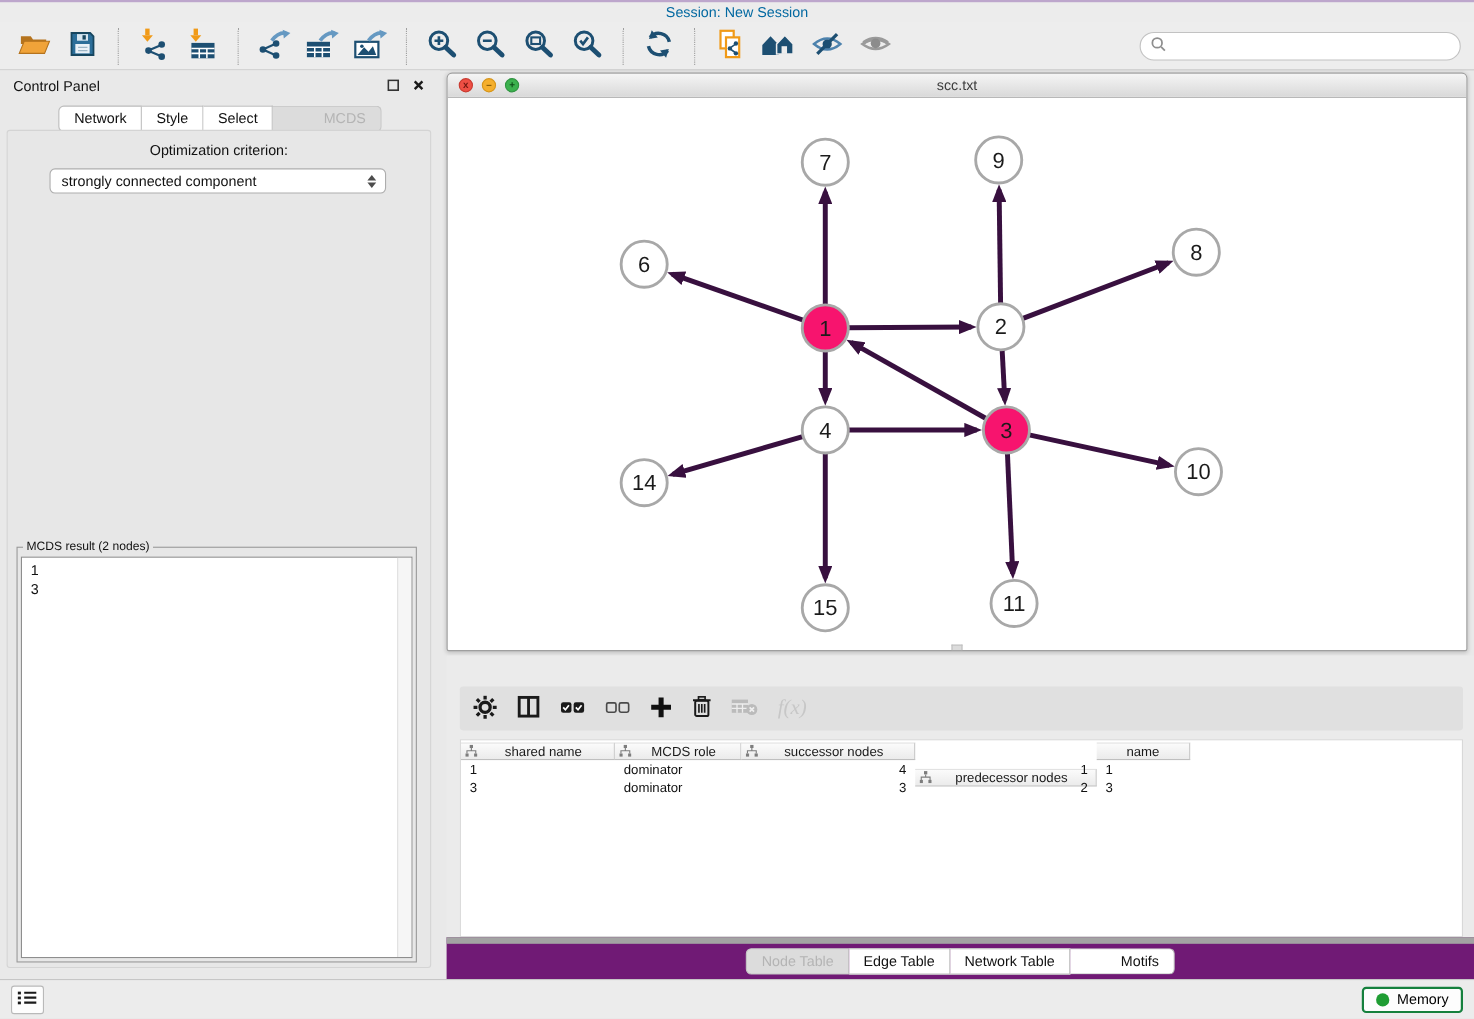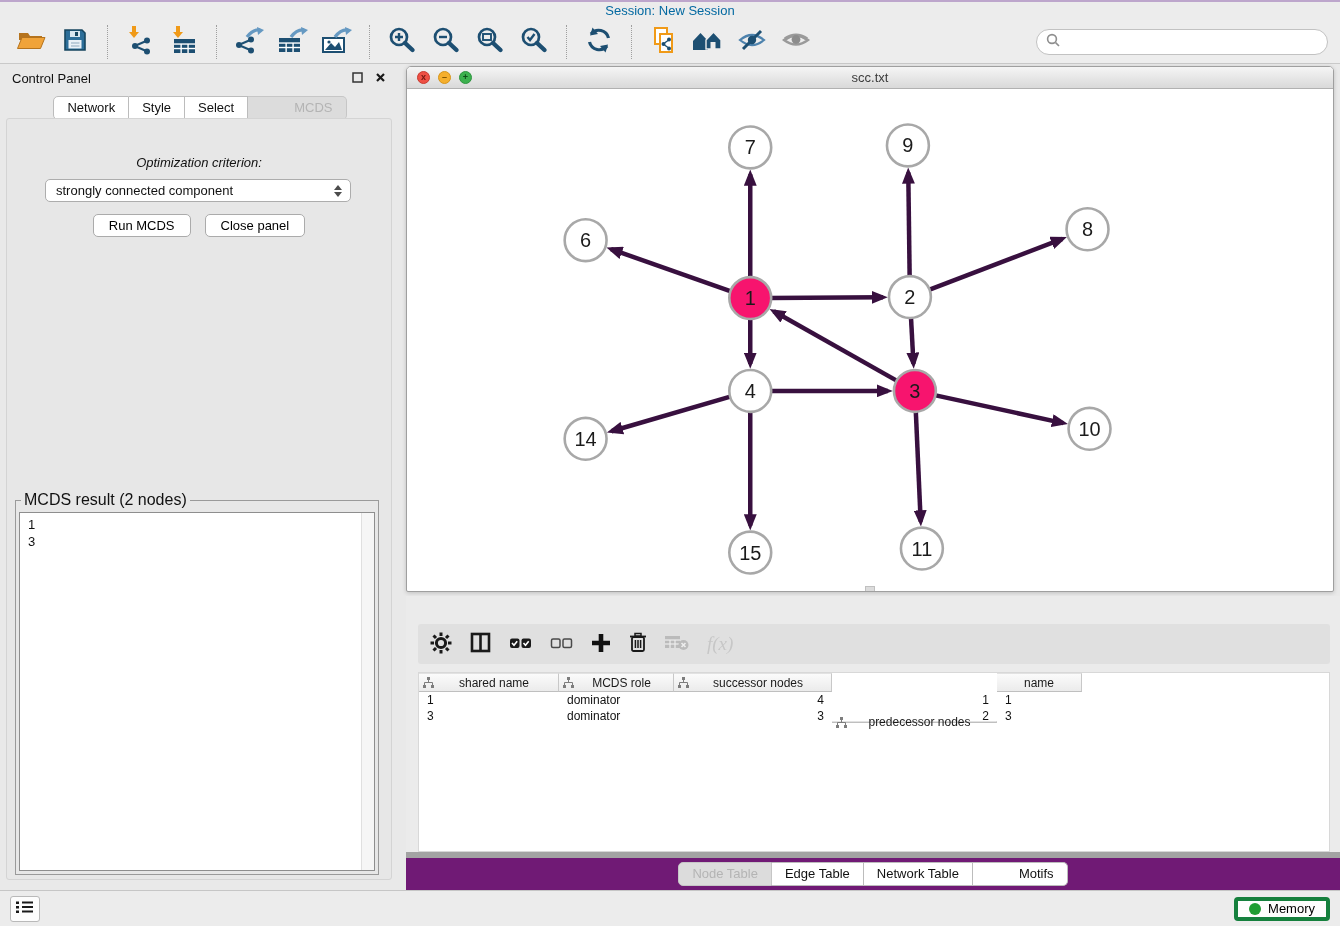--- a/index.html
+++ b/index.html
@@ -29,34 +29,34 @@
   
   .control-panel { position:absolute; left:0; top:64px; width:400px; height:826px; background:#e9e9e9; }
   .cp-tabs { display:flex; justify-content:center; margin-top:4px; }
   .tab { font-size:13px; padding:3px 13px 4px; background:#fff; border:1px solid #bcbcbc; border-left:none;
          color:#111; cursor:default; }
   .tab:first-child { border-left:1px solid #bcbcbc; border-radius:5px 0 0 5px; }
   .tab:last-child { border-radius:0 5px 5px 0;padding-left:46px; }
   .tab.selected { background:#dcdcdc; color:#b4b4b4; border-color:#c6c6c6; }
   .cp-content { position:absolute; left:6px; right:8px; top:54px; bottom:10px; background:#e7e7e7;
                 border:1px solid #d4d4d4; border-radius:3px; }
-  .opt-label { text-align:center; margin-top:36px;font-style:italic; }
+  .opt-label { text-align:center; margin-top:10px; }
   .select { margin:9px 40px 0 38px; height:23px; background:#fff; border:1px solid #adadad; border-radius:5px;
             display:flex; align-items:center; padding:0 5px 0 10px; }
   .select .val { flex:1; }
   .stepper { display:flex; flex-direction:column; gap:2px; padding:0 3px; }
   .stepper i { display:block; width:0; height:0; border-left:4px solid transparent; border-right:4px solid transparent; }
   .stepper .up { border-bottom:5px solid #4c4c4c; }
   .stepper .down { border-top:5px solid #4c4c4c; }
   .btn-row { display:flex; justify-content:center; gap:14px; margin-top:12px; }
   .btn { font-size:13px; padding:3px 15px; background:#fff; border:1px solid #ababab; border-radius:5px;
          font-family:inherit; }
   fieldset.result { position:absolute; left:8px; right:12px; top:372px; bottom:4px;
                     border:1px solid #9a9a9a; padding:3px; background:transparent; }
-  fieldset.result legend { font-size:16px; padding:0 3px; margin-left:2px;margin-top:12px; }
+  fieldset.result legend { font-size:11px; padding:0 3px; margin-left:2px;margin-top:12px; }
   .result-box { width:100%; height:100%; background:#fff; border:1px solid #8e8e8e; position:relative;
                 padding:3px 8px; line-height:17px; overflow:hidden; }
   .result-scroll { position:absolute; right:0; top:0; bottom:0; width:13px; background:#f6f6f6; border-left:1px solid #e0e0e0; }
 
   
   .net-window { position:absolute; left:406px; top:66px; width:928px; height:526px; background:#fff;
                 border:1px solid #9f9f9f; border-radius:5px 5px 2px 2px; box-shadow:0 1px 4px rgba(0,0,0,.18); }
   .net-titlebar { position:relative; height:22px; background:linear-gradient(#f5f5f5,#d9d9d9);
                   border-bottom:1px solid #b1b1b1; border-radius:4px 4px 0 0; display:flex; align-items:center; }
   .lights { display:flex; gap:8px; margin-left:10px; z-index:2; }
@@ -73,36 +73,36 @@
 
   
   .table-panel { position:absolute; left:406px; top:596px; right:0; height:294px; background:#ebebeb; }
   .tp-toolbar { position:absolute; left:12px; right:10px; top:28px; height:40px; background:#e0e0e0;
                 border-radius:3px; display:flex; align-items:center; padding:0 12px; gap:18px; }
   .tp-btn { display:flex; align-items:flex-start; justify-content:center; background:none; border:none; }
   .tp-btn.disabled { opacity:.45; }
   .fx { font-family:"Liberation Serif", serif; font-style:italic; font-size:19px; color:#a9a9a9; }
   .table-wrap { position:absolute; left:12px; right:10px; top:76px; bottom:38px; background:#fff;
                 border:1px solid #d8d8d8; overflow:hidden; }
-  .thead { display:flex; height:19px; }
+  .thead { display:flex; height:19px;align-items:center; }
   .th { background:linear-gradient(#fbfbfb,#ebebeb); border-right:1px solid #c8c8c8; border-bottom:1px solid #bfbfbf;
         border-top:1px solid #e2e2e2; font-size:12px; display:flex; align-items:center; padding:0 4px; color:#1a1a1a; }
   .th .lbl { flex:1; text-align:center; }
   .tr { display:flex; height:16px; align-items:center; font-size:12px; }
   .td { padding:0 8px; white-space:nowrap; overflow:hidden; }
   .ta-r { text-align:right; }
   .tp-footer { position:absolute; left:0; right:0; bottom:0; height:38px; background:#701a75;
                border-top:6px solid #a3a3a3; display:flex; align-items:center; justify-content:center; }
 
   
   .statusbar { position:absolute; left:0; right:0; bottom:0; height:36px; background:#ececec;
                border-top:1px solid #c6c6c6; display:flex; align-items:center; padding:0 10px; }
   .list-btn { width:30px; height:26px; background:#fdfdfd; border:1px solid #b9b9b9; border-radius:3px;
               display:flex; align-items:center; justify-content:center; }
-  .mem-btn { margin-left:auto; height:24px; background:#fdfdfd; border:4px solid #15803d; border-radius:4px;
+  .mem-btn { margin-left:auto; height:24px; background:#fdfdfd; border:2px solid #15803d; border-radius:4px;
              display:flex; align-items:center; gap:7px; padding:0 11px; font-size:13px; font-family:inherit;text-align:right; }
   .dot { width:12px; height:12px; border-radius:50%; background:#1f9d33; }
 </style>
 </head>
 <body>
 
 <div class="titlebar">
   <span>Session: New Session</span>
 </div>
 
@@ -306,24 +306,20 @@
       <button class="tab selected">MCDS</button>
     </div>
   <div class="cp-content">
     <div class="opt-label">Optimization criterion:</div>
     <div class="select">
       <span class="val">strongly connected component</span>
       <span class="stepper">
           <i class="up"></i>
           <i class="down"></i>
         </span>
-    </div>
-    <div class="btn-row">
-      <button class="btn">Run MCDS</button>
-      <button class="btn">Close panel</button>
     </div>
     <fieldset class="result">
       <legend>MCDS result (2 nodes)</legend>
       <div class="result-box">
         <div id="result-lines">
             <div>1</div>
             <div>3</div>
           </div>
         <div class="result-scroll"></div>
       </div>

